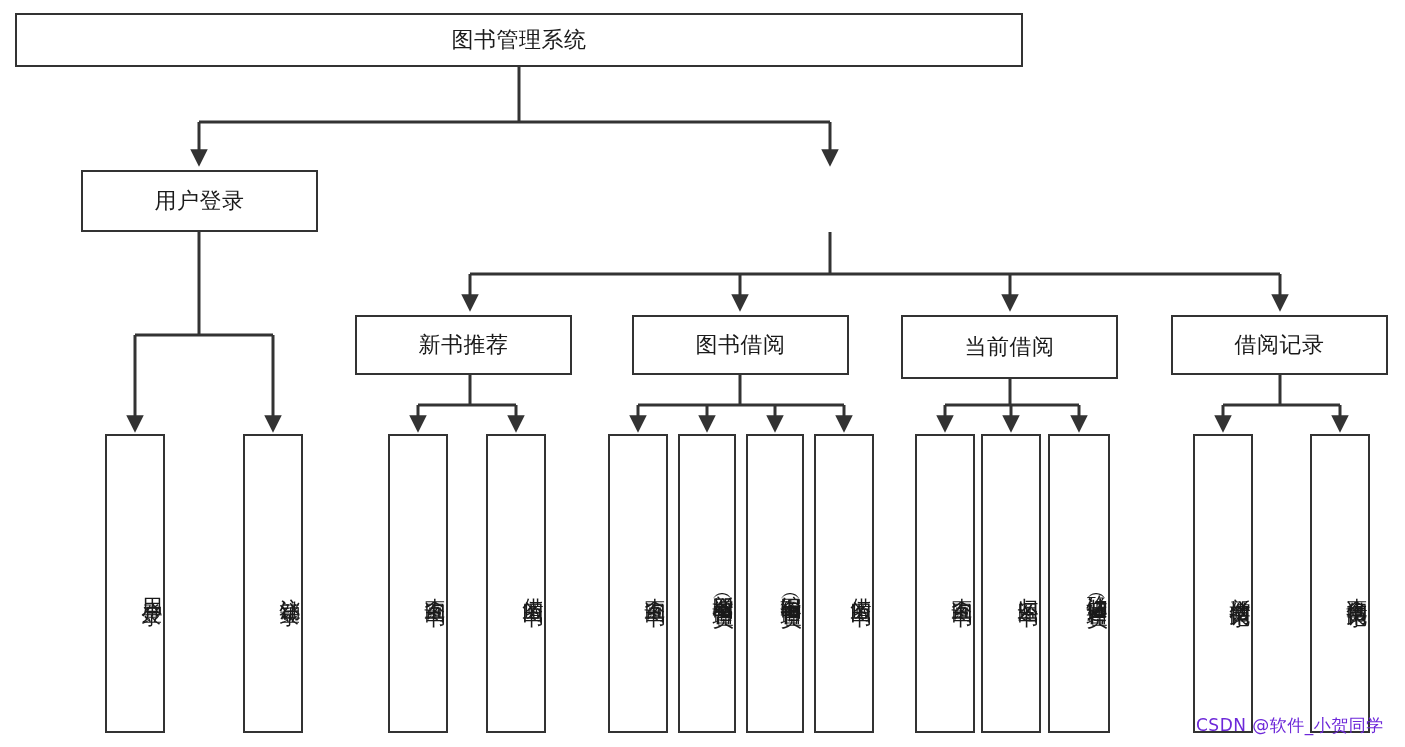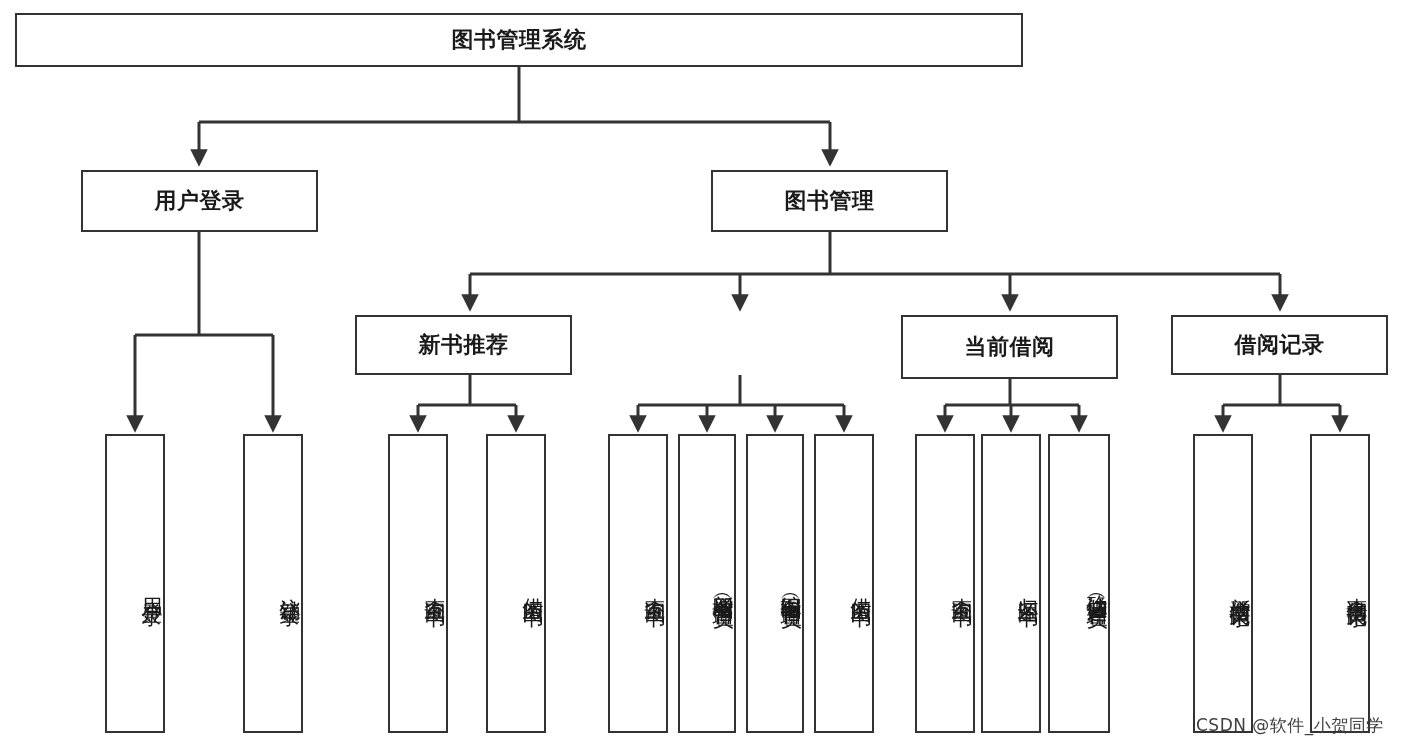--- a/index.html
+++ b/index.html
@@ -29,21 +29,20 @@
     display: flex;
     align-items: center;
     justify-content: center;
     color: #1a1a1a;
     line-height: 1.05;
   }
   .node.horiz {
     font-size: 22px;
     letter-spacing: 0.5px;
     text-align: left;
-    font-weight: bold;
   }
   .node.vert {
     writing-mode: vertical-rl;
     text-orientation: upright;
     font-size: 21px;
     letter-spacing: 3px;
     align-items: flex-start;
     justify-content: center;
     padding-top: 6px;
   }
@@ -54,21 +53,21 @@
   }
   .node.vert .nlabel {
     writing-mode: vertical-rl;
     text-orientation: upright;
   }
   #watermark {
     position: absolute;
     left: 1196px;
     top: 714px;
     font-size: 17px;
-    color: #404040;
+    color: #6d28d9;
     white-space: nowrap;
     letter-spacing: 0.5px;
   }
 </style>
 </head>
 <body>
 
 <div id="canvas">
 
   <svg id="edges" viewBox="0 0 1405 747" width="1405" height="747">
@@ -121,26 +120,26 @@
     </g>
   </svg>
 
   <div class="node horiz" style="left:15px; top:13px; width:1008px; height:54px;">
     <span class="nlabel">图书管理系统</span>
   </div>
 
   <div class="node horiz" style="left:81px; top:170px; width:237px; height:62px;">
     <span class="nlabel">用户登录</span>
   </div>
-  <div class="node horiz" style="left:711px; top:170px; width:237px; height:62px;">
-    <span class="nlabel">图书管理</span>
-  </div>
 
   <div class="node horiz" style="left:355px; top:315px; width:217px; height:60px;">
     <span class="nlabel">新书推荐</span>
+  </div>
+  <div class="node horiz" style="left:632px; top:315px; width:217px; height:60px;">
+    <span class="nlabel">图书借阅</span>
   </div>
   <div class="node horiz" style="left:901px; top:315px; width:217px; height:64px;">
     <span class="nlabel">当前借阅</span>
   </div>
   <div class="node horiz" style="left:1171px; top:315px; width:217px; height:60px;">
     <span class="nlabel">借阅记录</span>
   </div>
 
   <div class="node vert" style="left:105px; top:434px; width:60px; height:299px;">
     <span class="nlabel">用户登录</span>

